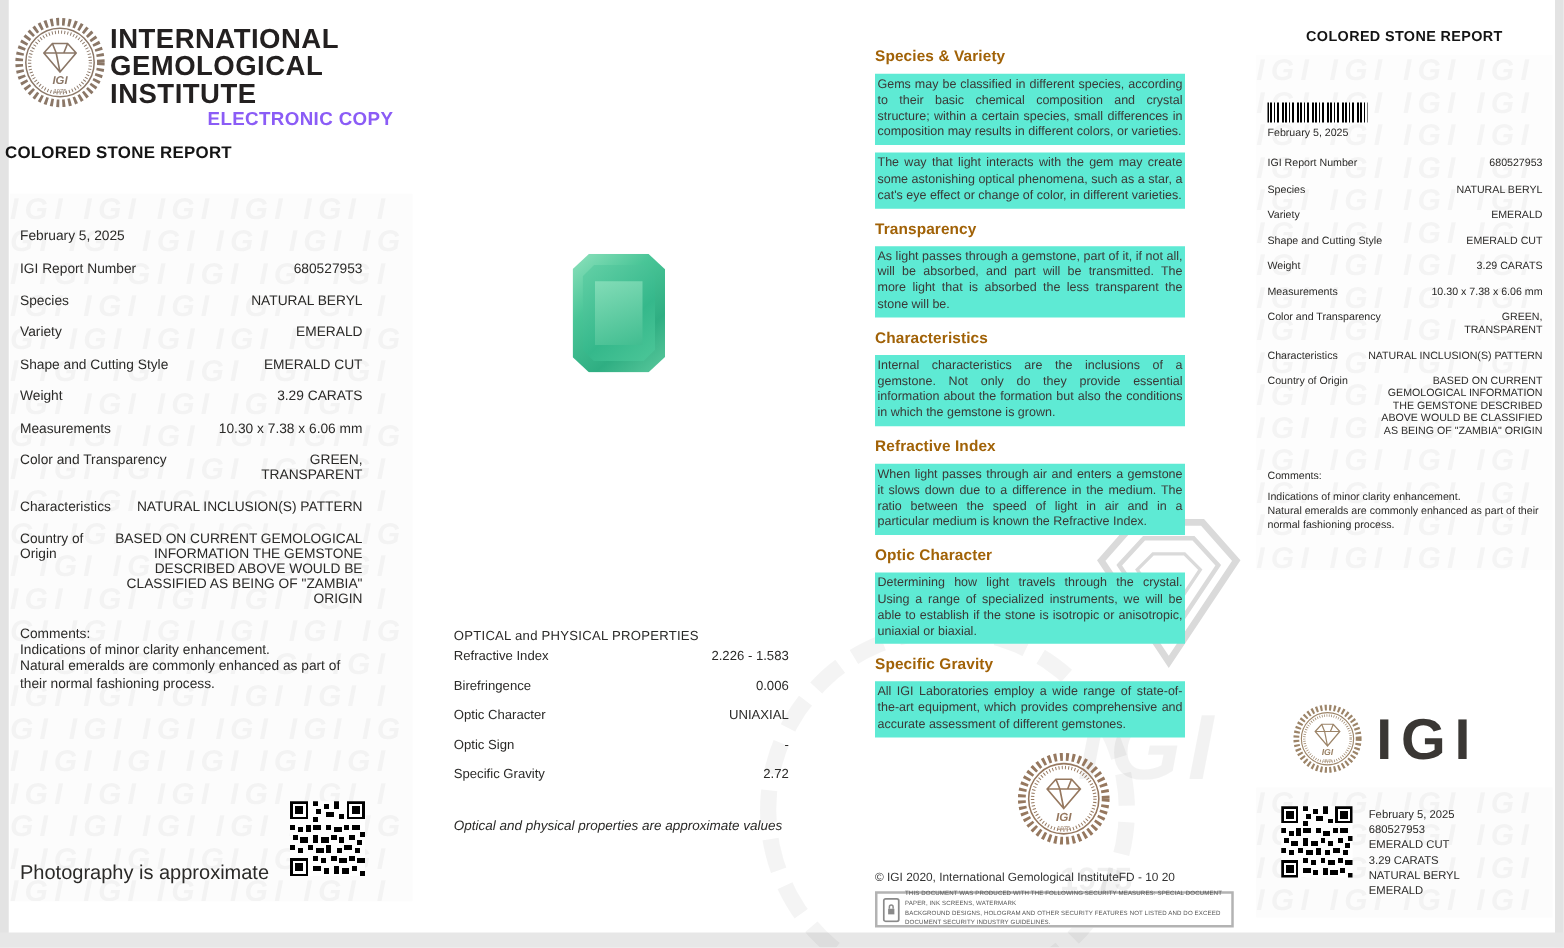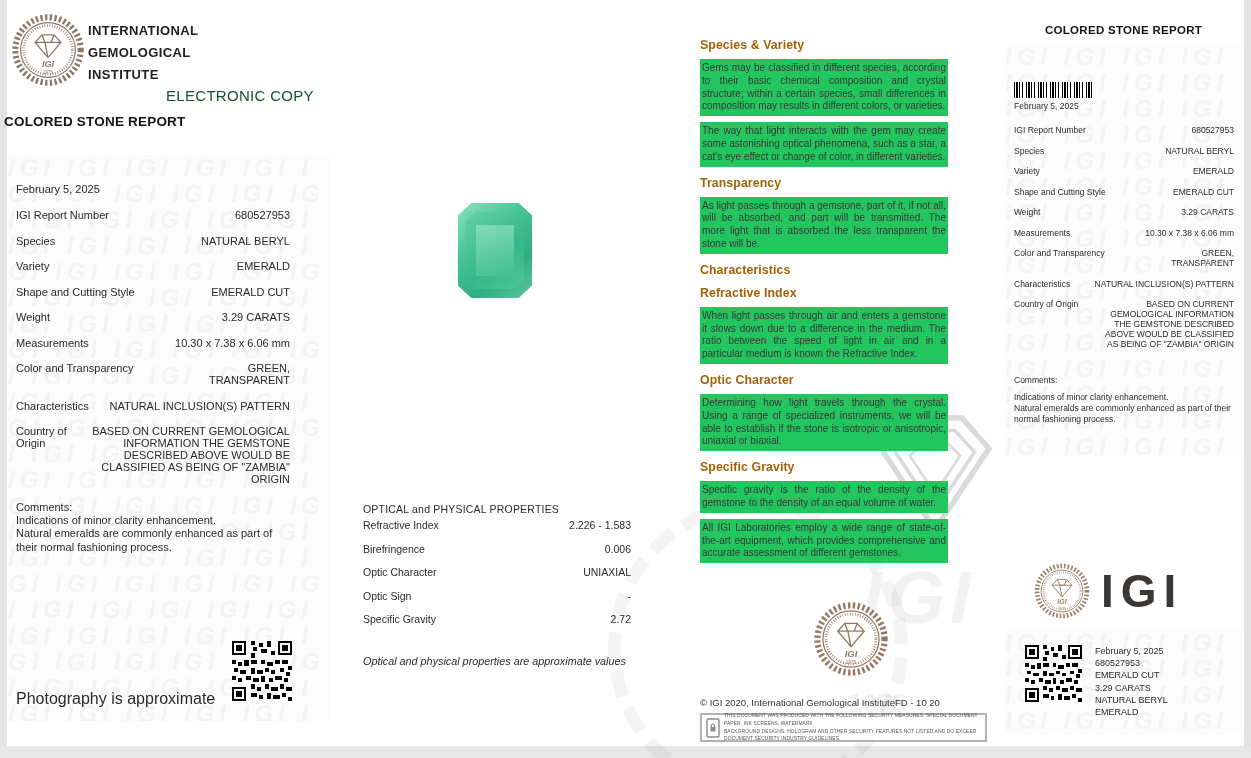--- a/index.html
+++ b/index.html
@@ -13,22 +13,22 @@
   #edge-bottom { left:0; top:746px; width:1251px; height:12px; background:#e7e7e7; }
 
   
   .wm { position:absolute; inset:0; overflow:hidden; z-index:0;
         color:rgba(70,70,70,0.05); font-weight:bold; font-style:italic;
         font-size:24px; line-height:26px; letter-spacing:5px; word-break:break-all; pointer-events:none; }
   .card-content { position:relative; z-index:1; }
 
   
   #seal-top { position:absolute; left:10px; top:12px; width:76px; height:76px; color:#8b7767; }
-  #org-name { position:absolute; left:88px; top:20px; font-weight:bold; font-size:13px; line-height:22px; color:#232020; letter-spacing:0.4px; }
-  #electronic-copy { position:absolute; left:166px; top:87px; font-weight:normal; font-size:15px; color:#14532d; letter-spacing:0.3px; }
+  #org-name { position:absolute; left:88px; top:20px; font-weight:bold; font-size:22px; line-height:22px; color:#232020; letter-spacing:0.4px; }
+  #electronic-copy { position:absolute; left:166px; top:87px; font-weight:bold; font-size:15px; color:#8b5cf6; letter-spacing:0.3px; }
   #report-title-left { position:absolute; left:4px; top:114px; font-weight:bold; font-size:13.5px; letter-spacing:0.2px; color:#141414; }
 
   
   #left-card { position:absolute; left:8px; top:155px; width:322px; height:566px; background:#fcfcfc; }
   #left-card .card-content { padding:28px 40px 10px 8px; font-size:11px; }
   .row { display:flex; justify-content:space-between; align-items:flex-start; margin-bottom:13.5px; }
   .row .lbl { color:#2b2a28; }
   .row .val { text-align:right; white-space:pre-line; max-width:185px; }
   #left-card .date { margin-bottom:14px; }
   #left-card .row-origin .lbl { max-width:62px; }
@@ -52,21 +52,21 @@
   #props { position:absolute; left:363px; top:503px; width:268px; font-size:10.5px; }
   #props .props-title { margin-bottom:4px; letter-spacing:0.2px; }
   #props .row { margin-bottom:11.5px; }
   #props-note { position:absolute; left:363px; top:655px; font-size:10.8px; font-style:italic; }
   #website { position:absolute; left:430px; top:759px; width:140px; text-align:right; font-weight:bold; font-size:12.5px; color:#be185d; }
 
   
   #edu { position:absolute; left:700px; top:38px; width:248px; z-index:1; }
   #edu h3 { font-size:12.3px; font-weight:bold; color:#a16207; margin:9px 0 7px 0; letter-spacing:0.1px; }
   #edu h3:first-child { margin-top:0; }
-  #edu p { font-size:10px; line-height:1.28; text-align:justify; background:#22c55e; padding:3px 2px; margin-bottom:6px; color:#3a3937; }
+  #edu p { font-size:10px; line-height:1.28; text-align:justify; background:#5eead4; padding:3px 2px; margin-bottom:6px; color:#3a3937; }
 
   
   #wm-diamond { position:absolute; left:845px; top:403px; width:180px; height:235px; color:#dadada; z-index:0; }
   #wm-ring { position:absolute; left:608px; top:498px; width:300px; height:300px; border:13px dashed rgba(0,0,0,0.045); border-radius:50%; z-index:0; }
   #wm-igi-text { position:absolute; left:862px; top:555px; font-size:74px; font-weight:bold; font-style:italic; color:rgba(0,0,0,0.05); letter-spacing:5px; z-index:0; }
   #wm-1975 { position:absolute; left:848px; top:688px; font-size:26px; font-weight:bold; color:rgba(0,0,0,0.06); z-index:0; }
   #seal-mid { position:absolute; left:812px; top:600px; width:78px; height:78px; color:#96785f; z-index:1; }
 
   
   #copyright-row { position:absolute; left:700px; top:697px; width:287px; display:flex; justify-content:flex-start; font-size:9.5px; color:#333; z-index:1; }
@@ -216,26 +216,26 @@
   <div id="props-note">Optical and physical properties are approximate values</div>
   <div id="website">www.igi.org</div>
 
   <div id="edu">
     <h3>Species &amp; Variety</h3>
     <p>Gems may be classified in different species, according to their basic chemical composition and crystal structure; within a certain species, small differences in composition may results in different colors, or varieties.</p>
     <p>The way that light interacts with the gem may create some astonishing optical phenomena, such as a star, a cat's eye effect or change of color, in different varieties.</p>
     <h3>Transparency</h3>
     <p>As light passes through a gemstone, part of it, if not all, will be absorbed, and part will be transmitted. The more light that is absorbed the less transparent the stone will be.</p>
     <h3>Characteristics</h3>
+    <p>Internal characteristics are the inclusions of a gemstone. Not only do they provide essential information about the formation but also the conditions in which the gemstone is grown.</p>
     <h3>Refractive Index</h3>
     <p>When light passes through air and enters a gemstone it slows down due to a difference in the medium. The ratio between the speed of light in air and in a particular medium is known the Refractive Index.</p>
     <h3>Optic Character</h3>
     <p>Determining how light travels through the crystal. Using a range of specialized instruments, we will be able to establish if the stone is isotropic or anisotropic, uniaxial or biaxial.</p>
     <h3>Specific Gravity</h3>
-    <p>Specific gravity is the ratio of the density of the gemstone to the density of an equal volume of water.</p>
     <p>All IGI Laboratories employ a wide range of state-of-the-art equipment, which provides comprehensive and accurate assessment of different gemstones.</p>
   </div>
 
   <div id="wm-ring"></div>
   <svg id="wm-diamond" viewBox="0 0 100 130">
     <path d="M20 25 L35 8 H65 L80 25 L50 70 Z" fill="none" stroke="currentColor" stroke-width="3"></path>
     <path d="M28 27 L39 15 H61 L72 27 L50 60 Z" fill="none" stroke="currentColor" stroke-width="2"></path>
     <path d="M36 29 L43 22 H57 L64 29 L50 50 Z" fill="none" stroke="currentColor" stroke-width="1.5"></path>
   </svg>
   <div id="wm-igi-text">IGI</div>

